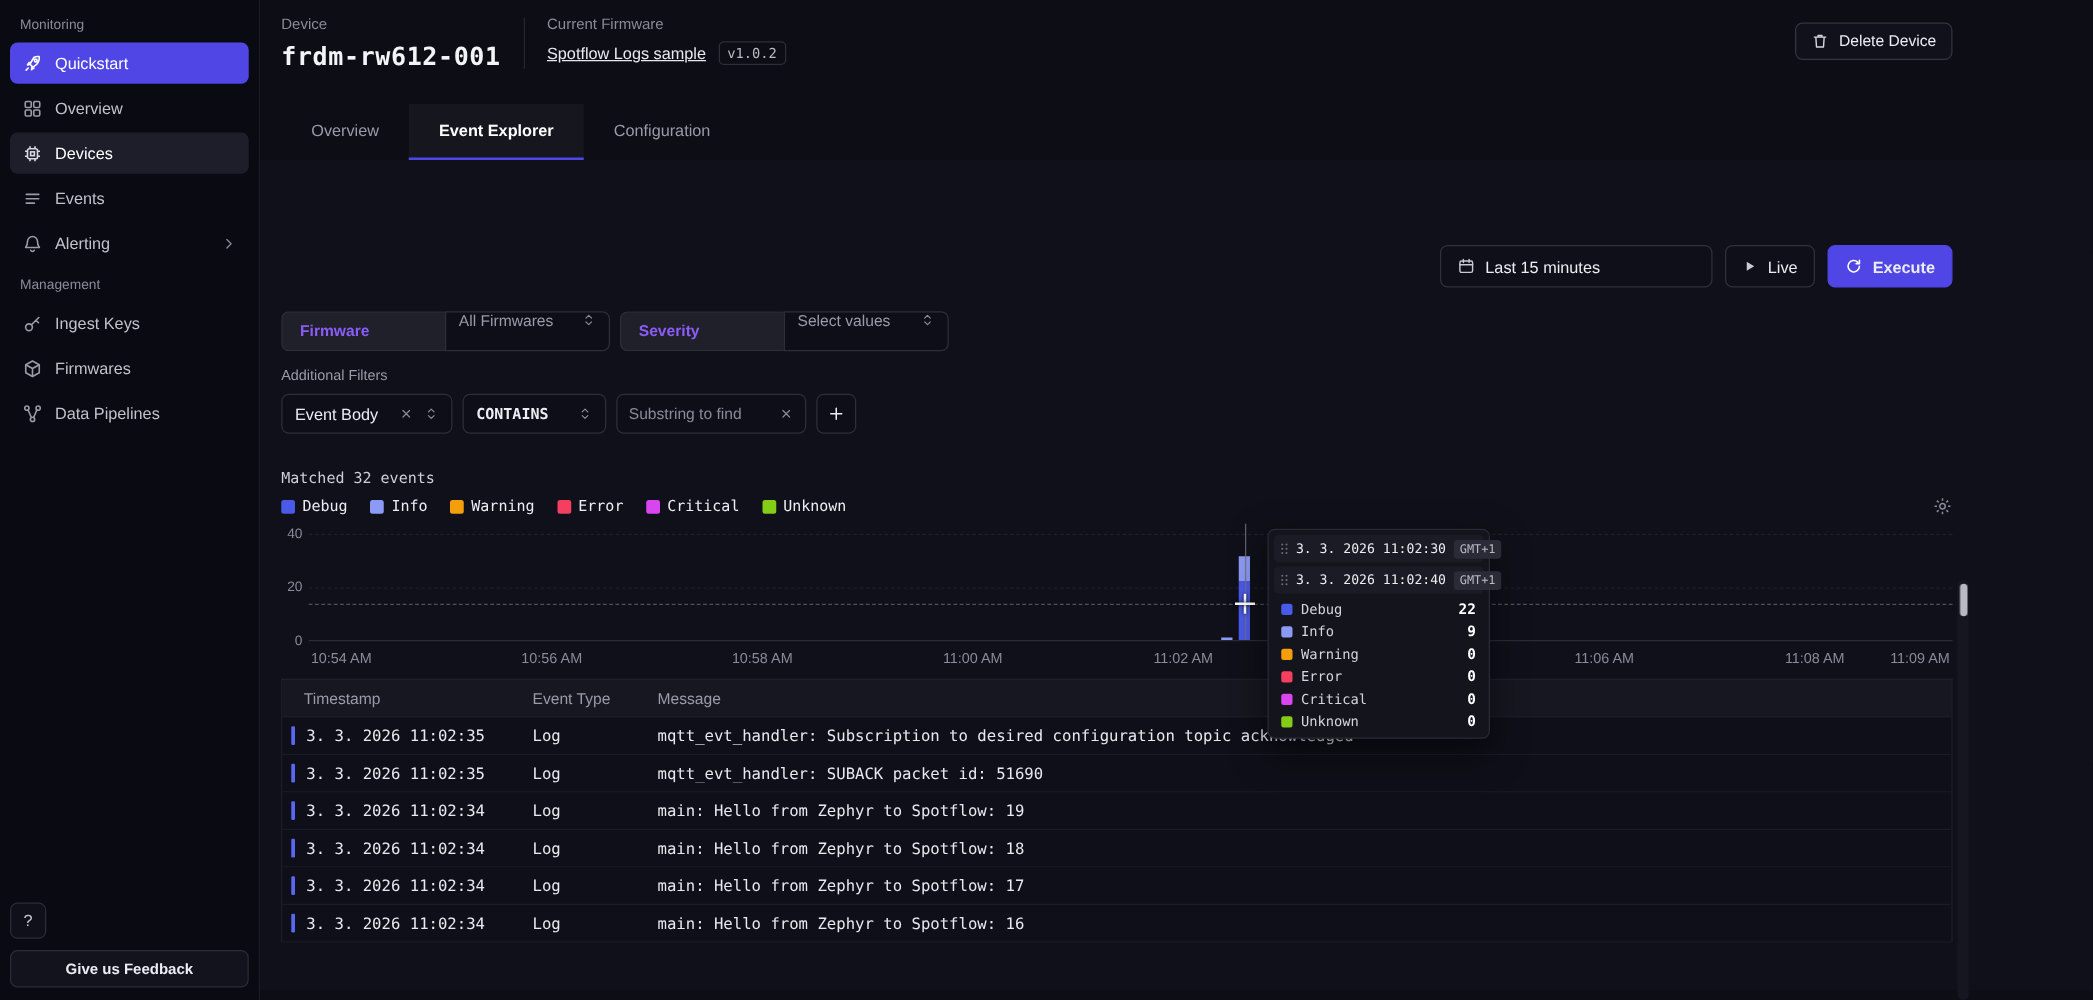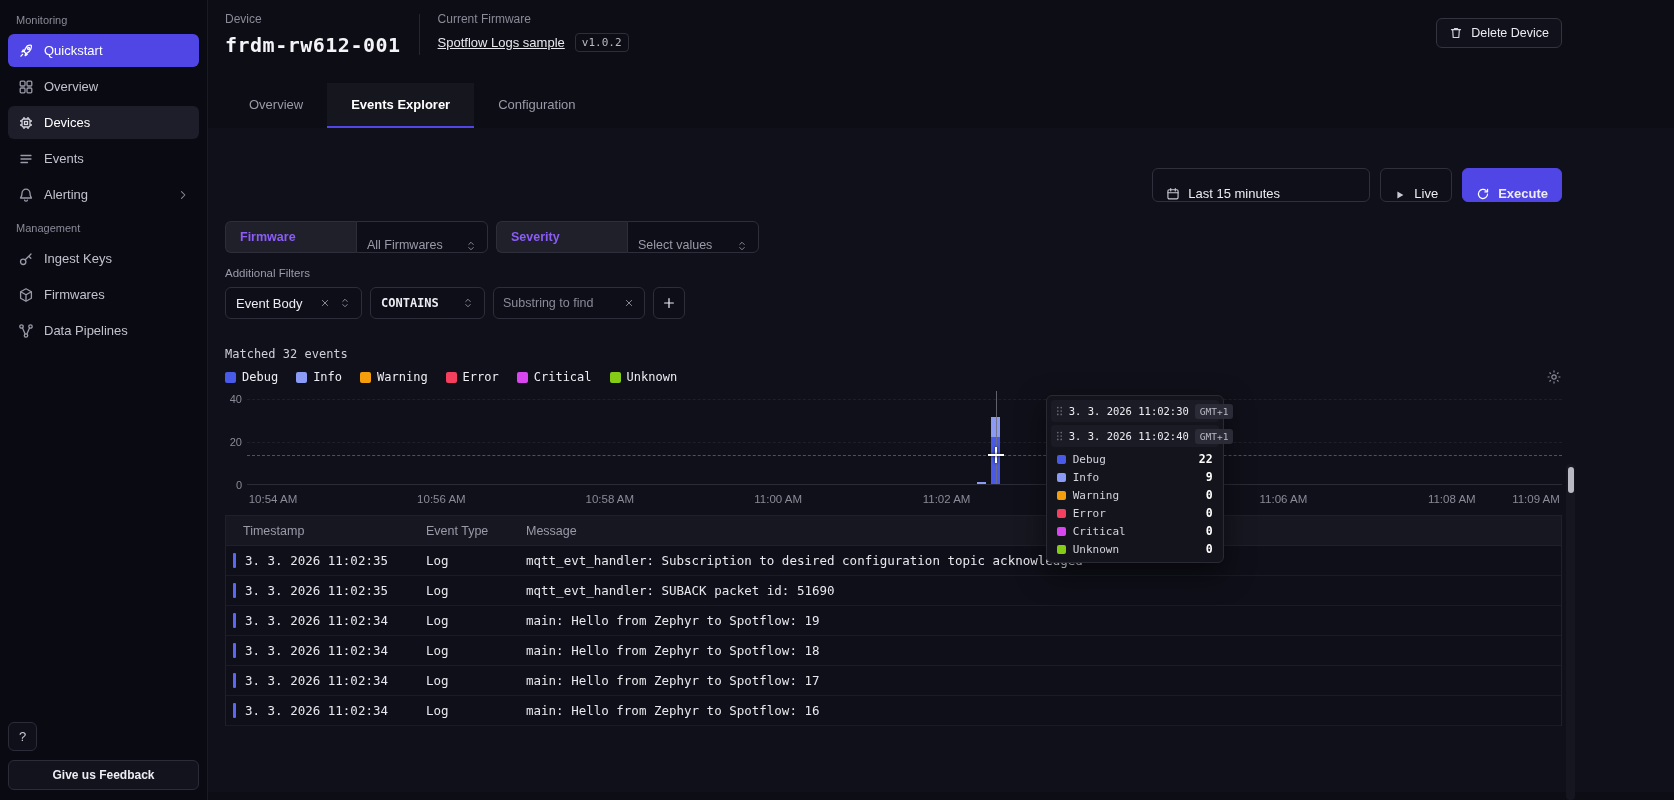--- a/index.html
+++ b/index.html
@@ -39,31 +39,31 @@
   .delete-btn .icon { color:#d6d6e0; }
 
   
   .tabs { display:flex; margin:26px 112px 0 17px; }
   .tab { padding:14px 24px; font-size:13px; color:#9a9aa8; cursor:pointer; }
   .tab.active { background:#16161f; color:#fff; font-weight:600; border-bottom:2px solid #4f46e5; }
 
   
   .content-bg { background:#10101a; min-height:664px; padding:40px 112px 0 17px; }
   .toolbar { display:flex; justify-content:flex-end; gap:10px; }
-  .btn { height:34px; display:inline-flex; align-items:flex-end; gap:8px; border:1px solid #30303c; border-radius:6px; background:#0f0f19; color:#ececf2; font:13px "Liberation Sans", sans-serif; padding:0 13px; cursor:pointer; }
+  .btn { height:34px; display:inline-flex; align-items:center; gap:8px; border:1px solid #30303c; border-radius:6px; background:#0f0f19; color:#ececf2; font:13px "Liberation Sans", sans-serif; padding:0 13px; cursor:pointer;margin-top:28px; }
   .btn .icon { color:#c9c9d4; }
   .btn.time-range { width:218px; justify-content:flex-start; }
   .btn.execute { background:#4f46e5; border-color:#4f46e5; font-weight:600; }
   .btn.execute .icon { color:#fff; }
 
   .filters { margin-top:19px; }
   .filter-row { display:flex; gap:8px; }
   .compound { display:flex; }
   .flabel { display:flex; align-items:center; height:32px; width:131px; padding:0 14px; background:#20202b; border:1px solid #2e2e3a; border-right:none; border-radius:6px 0 0 6px; font-size:12.5px; font-weight:600; color:#8b5cf6; }
-  .fselect { display:flex; align-items:flex-end; justify-content:space-between; height:32px; width:132px; padding:0 10px; background:#0e0e18; border:1px solid #2e2e3a; border-radius:0 6px 6px 0; font-size:12.5px; color:#9a9aa8; cursor:pointer; }
+  .fselect { display:flex; align-items:flex-start; justify-content:space-between; height:32px; width:132px; padding:0 10px; background:#0e0e18; border:1px solid #2e2e3a; border-radius:0 6px 6px 0; font-size:12.5px; color:#9a9aa8; cursor:pointer; }
   .fselect .icon { color:#8a8a98; }
   .additional-label { margin:14px 0 8px; font-size:11.5px; color:#9a9aa8; }
   .chip-select { height:32px; display:flex; align-items:center; gap:8px; padding:0 10px; background:#0e0e18; border:1px solid #2e2e3a; border-radius:6px; color:#ececf2; font-size:13px; cursor:pointer; }
   .chip-select .icon { color:#8a8a98; cursor:pointer; }
   .chip-select.w1 { width:137px; }
   .chip-select.w2 { width:115px; font:700 12px "DejaVu Sans Mono", monospace; }
   .chip-select .lbl { flex:1; white-space:nowrap; }
   .input-box { height:32px; width:152px; display:flex; align-items:center; gap:6px; padding:0 9px; background:#0e0e18; border:1px solid #2e2e3a; border-radius:6px; }
   .input-box input { flex:1; min-width:0; background:transparent; border:none; outline:none; color:#ececf2; font:12.5px "Liberation Sans", sans-serif; }
   .input-box input::placeholder { color:#8a8a98; }
@@ -235,21 +235,21 @@
             <svg viewBox="0 0 16 16" fill="none" stroke="currentColor" stroke-width="1.3" stroke-linecap="round" stroke-linejoin="round">
               <path d="M2.8 4.2h10.4M6.2 4.2V2.8h3.6v1.4M4.2 4.2l.6 9h6.4l.6-9"></path>
             </svg>
           </span>
         <span>Delete Device</span>
       </button>
     </header>
 
     <nav class="tabs" id="tabs">
         <div class="tab">Overview</div>
-        <div class="tab active">Events Explorer</div>
+        <div class="tab active">Event Explorer</div>
         <div class="tab">Configuration</div>
       </nav>
 
     <section class="content-bg">
 
       <div class="toolbar">
         <button class="btn time-range">
           <span class="icon sm" id="ic-cal">
               <svg viewBox="0 0 16 16" fill="none" stroke="currentColor" stroke-width="1.3" stroke-linecap="round">
                 <rect x="2.2" y="3.2" width="11.6" height="10.4" rx="1.5"></rect>
@@ -385,21 +385,21 @@
               <div class="y-tick" style="top: 0px;">40</div>
               <div class="y-tick" style="top: 43px;">20</div>
               <div class="y-tick" style="top: 86px;">0</div>
             </div>
           <div class="plot" id="plot">
             <div class="gridline" style="top:0"></div>
             <div class="gridline" style="top:43px"></div>
             <div class="vline" id="vline" style="left: 748.717px;"></div>
             <div class="hline" id="hline" style="top: 55.9px;"></div>
             <div class="cursor-plus" id="cursor" style="left: 748.717px; top: 55.9px;"></div>
-            <div class="tooltip" id="chart-tooltip" style="left: 766.717px; margin-left: 32px;">
+            <div class="tooltip" id="chart-tooltip" style="left: 766.717px;">
               <div id="tt-times">
                   <div class="tt-time-row">
                     <span class="icon dots">
                       <svg viewBox="0 0 8 14" fill="currentColor">
                         <circle cx="2" cy="3" r="1"></circle>
                         <circle cx="6" cy="3" r="1"></circle>
                         <circle cx="2" cy="7" r="1"></circle>
                         <circle cx="6" cy="7" r="1"></circle>
                         <circle cx="2" cy="11" r="1"></circle>
                         <circle cx="6" cy="11" r="1"></circle>

